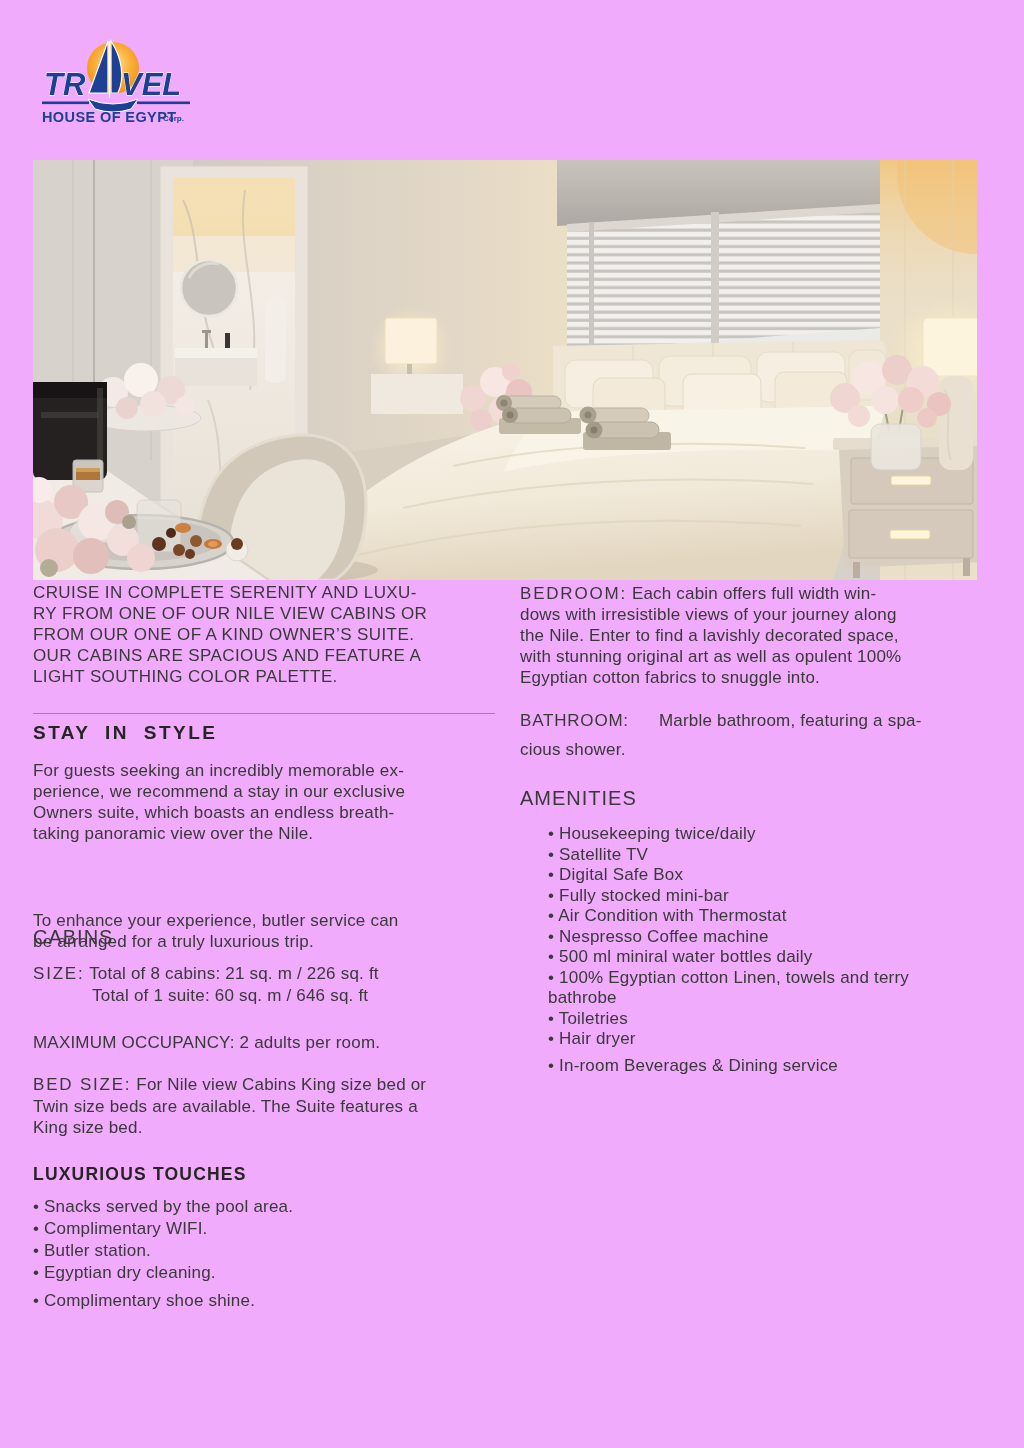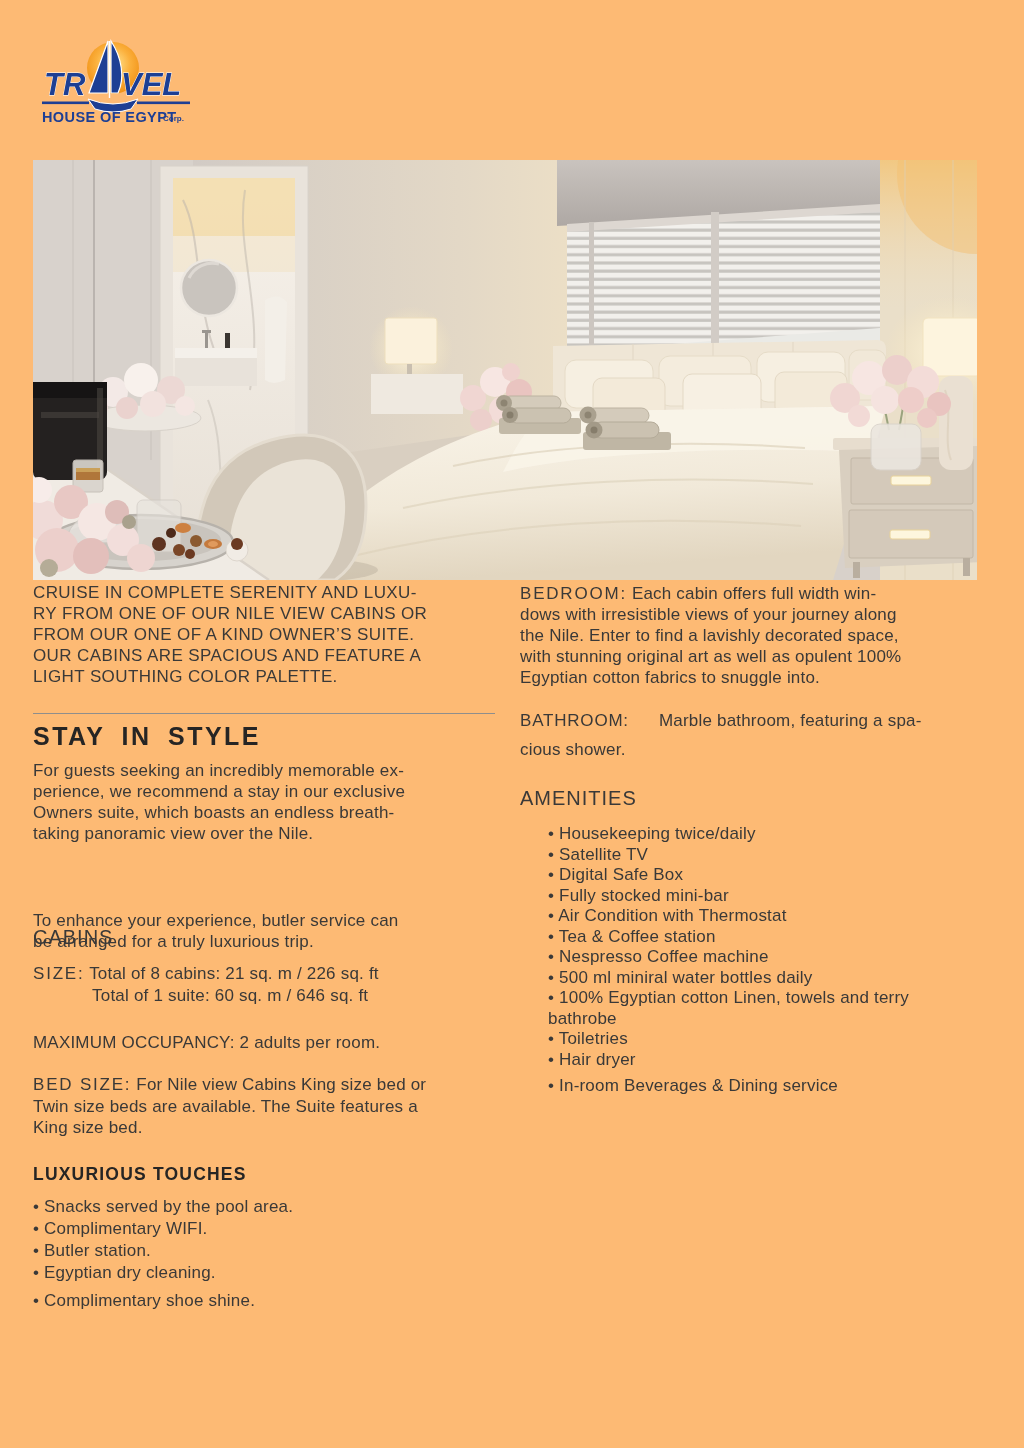--- a/index.html
+++ b/index.html
@@ -1,26 +1,26 @@
 <!DOCTYPE html>
 <html><head>
 <meta charset="utf-8">
 <style>
   html,body{margin:0;padding:0;background:#ffffff;}
-  .page{position:relative;width:1024px;height:1448px;background:#fdba74;overflow:hidden;
+  .page{position:relative;width:1024px;height:1448px;background:#f0abfc;overflow:hidden;
         font-family:"Liberation Sans","DejaVu Sans",sans-serif;color:#343231;}
   .abs{position:absolute;margin:0;}
   .leftcol{left:33px;width:458px;}
   .rightcol{left:520px;width:452px;}
   .upper-intro{font-size:17px;line-height:21px;letter-spacing:.4px;white-space:pre-line;color:#3a3938;}
   .body-p{font-size:17px;line-height:21px;letter-spacing:.2px;color:#3a3938;}
   .pre{white-space:pre-line;}
   .pre-wrap{white-space:pre-wrap;}
   .rule{border-top:1.5px solid #8f8e8c;width:462px;height:0;}
-  .h-style{font-size:25px;font-weight:bold;letter-spacing:2.5px;word-spacing:7px;color:#262524;}
+  .h-style{font-size:19px;font-weight:bold;letter-spacing:2.5px;word-spacing:7px;color:#262524;}
   .h-lux{font-size:17.5px;font-weight:bold;letter-spacing:1.2px;color:#262524;}
   .subhead{font-size:20px;letter-spacing:1px;color:#3a3938;}
   .spaced-label{letter-spacing:1.8px;margin-top:40px;}
   .gap-left{margin-left:30px;}
   ul.bullets{list-style:none;margin:0;padding:0;font-size:17px;letter-spacing:.2px;color:#3a3938;}
   ul.bullets li{white-space:pre-line;}
   ul.lux li{line-height:22px;}
   ul.amen li{line-height:20.5px;margin-left:28px;}
   ul.bullets li:last-child{margin-top:6px;}
   svg text{paint-order:stroke;}
@@ -368,21 +368,20 @@
 
   <div class="abs rightcol subhead" style="top:787px">AMENITIES</div>
 
   <ul class="abs rightcol bullets amen" style="top:824px">
 
   <li class="bullet-item">• Housekeeping twice/daily</li>
       <li class="bullet-item">• Satellite TV</li>
       <li class="bullet-item">• Digital Safe Box</li>
       <li class="bullet-item">• Fully stocked mini-bar</li>
       <li class="bullet-item">• Air Condition with Thermostat</li>
-      <li class="bullet-item">• Tea &amp; Coffee station</li>
       <li class="bullet-item">• Nespresso Coffee machine</li>
       <li class="bullet-item">• 500 ml miniral water bottles daily</li>
       <li class="bullet-item">• 100% Egyptian cotton Linen, towels and terry
 bathrobe</li>
       <li class="bullet-item">• Toiletries</li>
       <li class="bullet-item">• Hair dryer</li>
       <li class="bullet-item">• In-room Beverages &amp; Dining service</li>
     </ul>
 
 </div>

